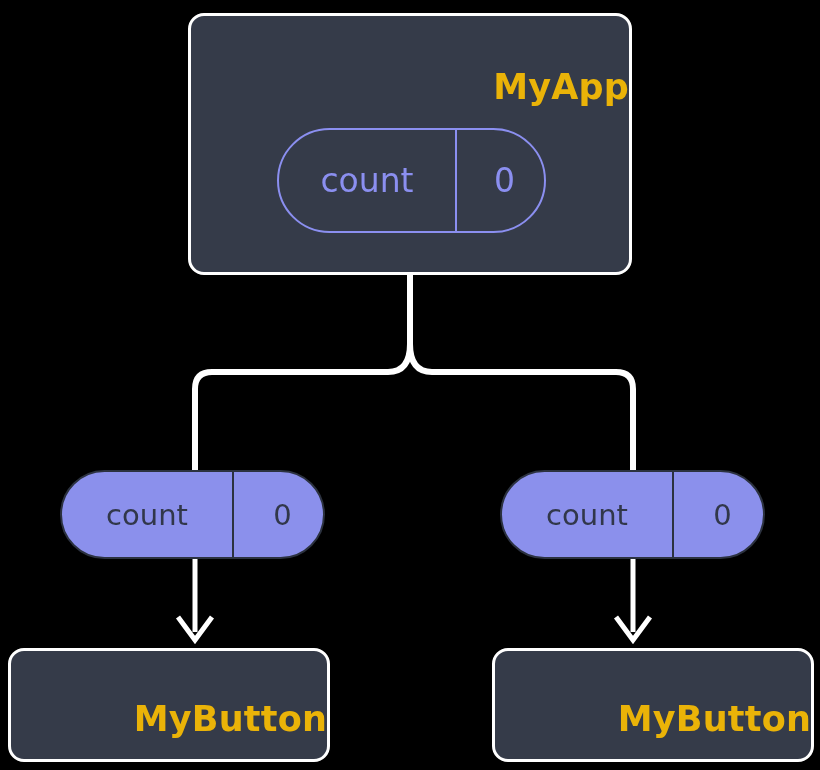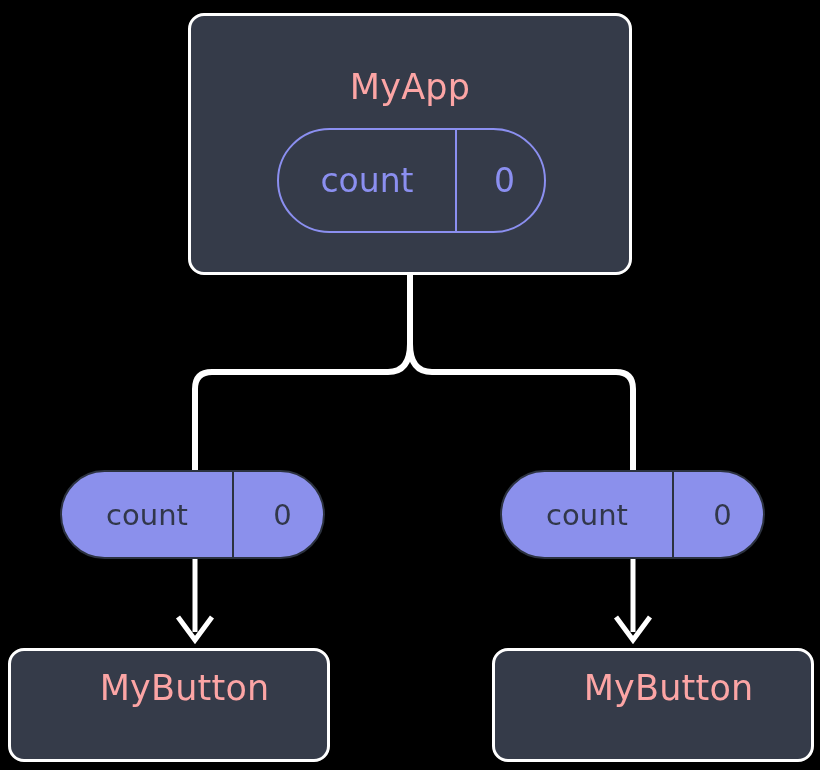--- a/index.html
+++ b/index.html
@@ -35,24 +35,24 @@
     box-sizing: border-box;
     background: #353b49;
     border: 3px solid #ffffff;
     border-radius: 16px;
     z-index: 3;
   }
   .box-title {
     position: absolute;
     left: 0;
     right: 0;
-    text-align: center;
-    color: #fca5a5;
+    text-align: right;
+    color: #eab308;
     font-size: 35px;
-    font-weight: 400;
+    font-weight: 700;
     letter-spacing: 0.2px;
     white-space: nowrap;
   }
 
   #box-myapp {
     left: 188px;
     top: 13px;
     width: 444px;
     height: 262px;
   }
@@ -61,21 +61,21 @@
   }
 
   .box-mybutton {
     top: 648px;
     width: 322px;
     height: 114px;
   }
   #box-mybutton-left  { left: 8px; }
   #box-mybutton-right { left: 492px; }
   .box-mybutton .box-title {
-    top: 17px;
+    top: 48px;
     padding-left: 31px;
   }
 
   
   .state-pill {
     position: absolute;
     box-sizing: border-box;
     display: flex;
     align-items: stretch;
     z-index: 4;

